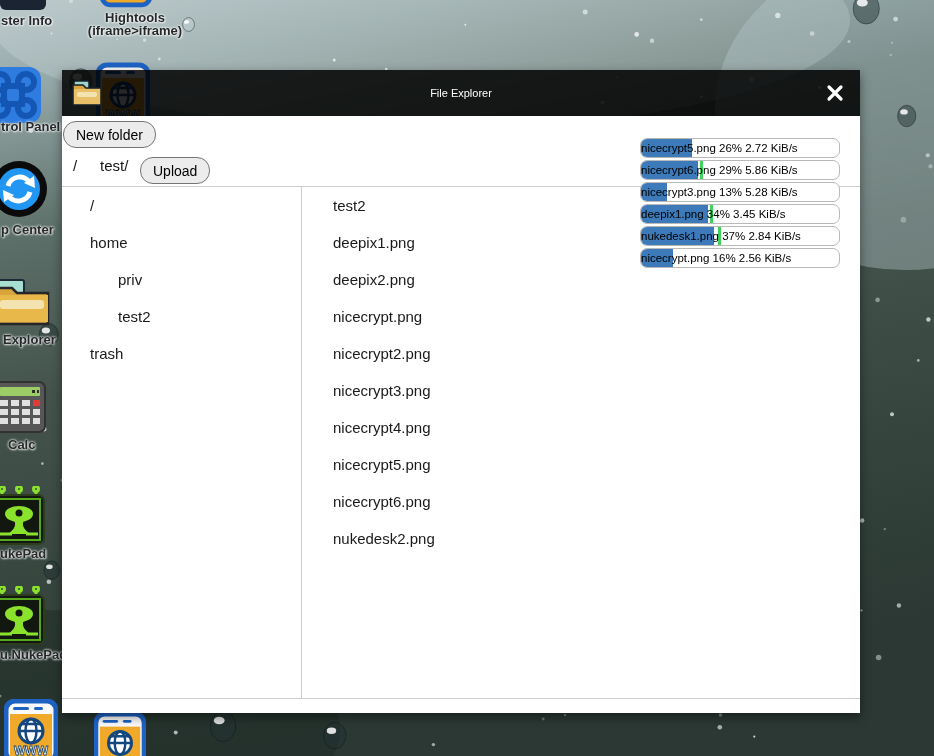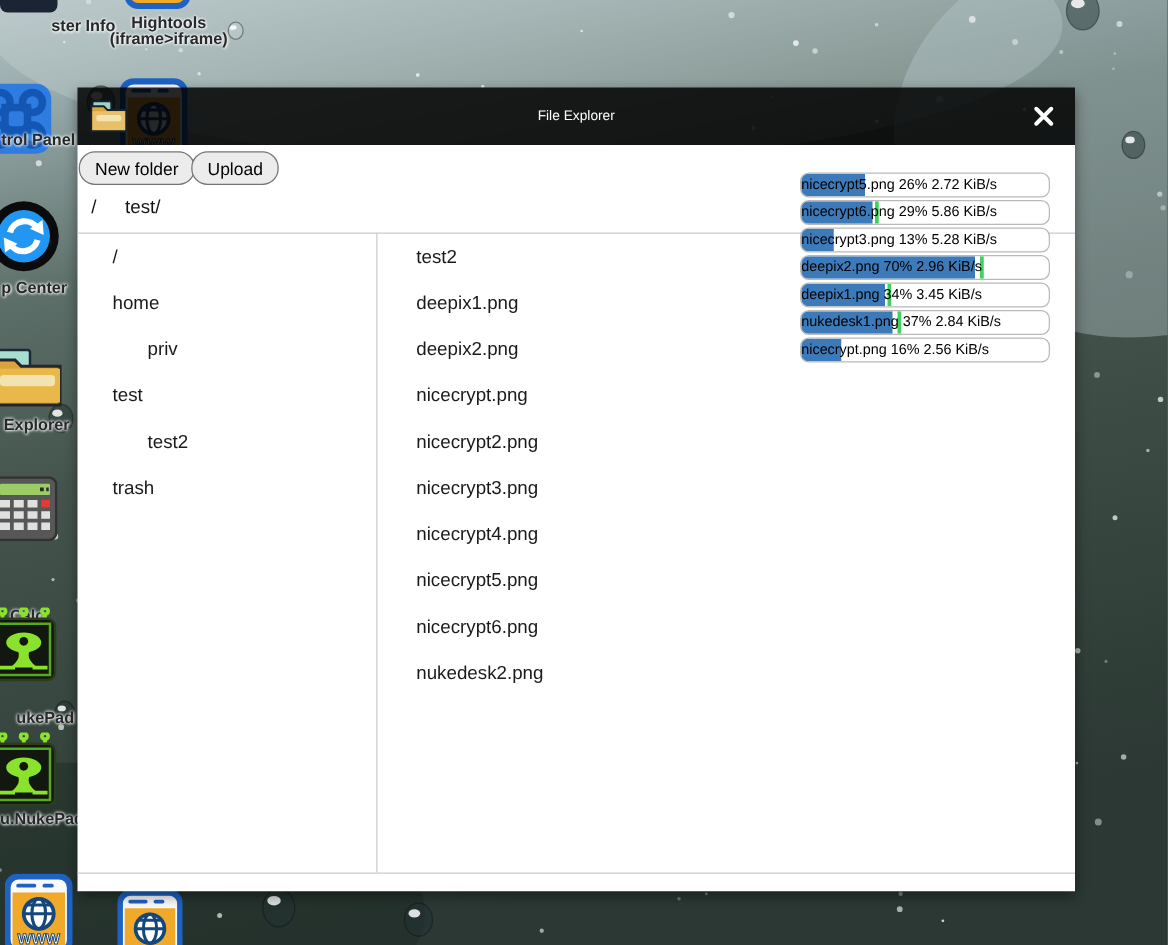--- a/index.html
+++ b/index.html
@@ -21,21 +21,21 @@
   #titlebar .title{position:absolute;left:0;right:0;top:0;height:46px;line-height:46px;
     text-align:center;color:#fff;font-size:11px;font-weight:500;}
   #title-folder-icon{position:absolute;left:10px;top:9px;}
   #close-btn{position:absolute;right:15px;top:13px;width:20px;height:20px;cursor:pointer;}
   #body{position:absolute;left:0;top:46px;right:0;bottom:0;background:#fff;}
 
   .btn{position:absolute;top:5px;height:27px;background:#ececec;border:1px solid #757575;
     border-radius:13px;font-size:14px;color:#000;padding:0 12px;
     font-family:"Liberation Sans",sans-serif;cursor:pointer;}
   #btn-new-folder{left:1px;}
-  #btn-upload{left:91px;}
+  #btn-upload{left:78px;margin-top:36px;}
 
   #breadcrumb{position:absolute;top:41px;left:0;height:20px;font-size:15px;color:#141414;}
   #crumb-root{position:absolute;left:11px;cursor:pointer;}
   #crumb-current{position:absolute;left:38px;cursor:pointer;}
 
   #content{position:absolute;left:0;right:0;top:70px;height:511px;
     border-top:1px solid #ccc;border-bottom:1px solid #ccc;box-sizing:content-box;}
   #tree-pane{position:absolute;left:0;top:0;bottom:0;width:239px;border-right:1px solid #ccc;}
   .titem{height:37px;line-height:37px;padding-left:28px;font-size:15px;color:#1a1a1a;cursor:pointer;}
   .titem.indent{padding-left:56px;}
@@ -300,33 +300,33 @@
         <ellipse cx="227.9103091768503" cy="125.1093677771787" rx="7.8" ry="9.2" fill="rgba(225,238,238,0.2)" stroke="rgba(10,18,16,0.4)" stroke-width="1"></ellipse>
         <ellipse cx="225.6" cy="121.6" rx="3.3" ry="2.3" fill="#fff" opacity="0.85"></ellipse>
         <ellipse cx="188.55788036834352" cy="24.52171859355723" rx="5.9" ry="6.9" fill="rgba(225,238,238,0.2)" stroke="rgba(10,18,16,0.4)" stroke-width="1"></ellipse>
         <ellipse cx="186.8" cy="21.9" rx="2.5" ry="1.8" fill="#fff" opacity="0.85"></ellipse>
         <ellipse cx="906.722633038984" cy="115.98487748391221" rx="9.1" ry="10.8" fill="rgba(34,48,52,0.45)" stroke="rgba(10,18,16,0.4)" stroke-width="1"></ellipse>
         <ellipse cx="904.0" cy="111.9" rx="3.8" ry="2.7" fill="#fff" opacity="0.85"></ellipse>
       </g>
   </svg>
 
   <div class="dicon" style="left:0;top:-46px;width:46px;height:56px;background:#1b2433;border-radius:6px;"></div>
-  <div class="dlabel" style="left:1px;top:13px;padding-left:40px;">ster Info</div>
+  <div class="dlabel" style="left:1px;top:13px;">ster Info</div>
 
   <div class="dicon" style="left:-16px;top:66px;">
     <svg width="58" height="58" viewBox="0 0 58 58">
       <rect x="1" y="1" width="56" height="56" rx="12" fill="#2e7ce0"></rect>
       <rect x="20" y="20" width="18" height="18" fill="none" stroke="#1456b4" stroke-width="6"></rect>
       <circle cx="16" cy="16" r="8" fill="none" stroke="#1456b4" stroke-width="6"></circle>
       <circle cx="42" cy="16" r="8" fill="none" stroke="#1456b4" stroke-width="6"></circle>
       <circle cx="16" cy="42" r="8" fill="none" stroke="#1456b4" stroke-width="6"></circle>
       <circle cx="42" cy="42" r="8" fill="none" stroke="#1456b4" stroke-width="6"></circle>
     </svg>
   </div>
-  <div class="dlabel" style="left:1px;top:104px;">trol Panel</div>
+  <div class="dlabel" style="left:1px;top:119px;">trol Panel</div>
 
   <div class="dicon" style="left:-10px;top:160px;">
     <svg width="58" height="58" viewBox="0 0 58 58">
       <circle cx="29" cy="29" r="28" fill="#0b0b0b"></circle>
       <circle cx="29" cy="29" r="21" fill="#2196f3"></circle>
       <path d="M18 26 A 12 12 0 0 1 40 23" fill="none" stroke="#fff" stroke-width="5"></path>
       <polygon points="44,16 45,28 34,23" fill="#fff"></polygon>
       <path d="M40 32 A 12 12 0 0 1 18 35" fill="none" stroke="#fff" stroke-width="5"></path>
       <polygon points="14,42 13,30 24,35" fill="#fff"></polygon>
     </svg>
@@ -358,39 +358,39 @@
           <rect x="28" y="28" width="8" height="6"></rect>
           <rect x="39" y="28" width="7" height="6"></rect>
         <rect x="6" y="37" width="8" height="6"></rect>
           <rect x="17" y="37" width="8" height="6"></rect>
           <rect x="28" y="37" width="8" height="6"></rect>
           <rect x="39" y="37" width="7" height="6"></rect>
       </g>
       <rect x="39" y="19" width="7" height="6" fill="#e53935"></rect>
     </svg>
   </div>
-  <div class="dlabel" style="left:8px;top:437px;margin-top:48px;">Calc</div>
+  <div class="dlabel" style="left:8px;top:437px;">Calc</div>
 
   <div class="dicon" style="left:-8px;top:486px;">
     <svg width="54" height="60" viewBox="0 0 54 60">
       <g stroke="#8be22c" stroke-width="3" fill="none">
         <path d="M10 9 v-5 m17 5 v-5 m17 5 v-5"></path>
         <circle cx="10" cy="3" r="2.5"></circle>
           <circle cx="27" cy="3" r="2.5"></circle>
           <circle cx="44" cy="3" r="2.5"></circle>
       </g>
       <rect x="2" y="9" width="50" height="49" rx="6" fill="#12170f" stroke="#2c3d1b" stroke-width="2"></rect>
       <rect x="6" y="13" width="42" height="41" fill="none" stroke="#58a81e" stroke-width="2"></rect>
       <ellipse cx="27" cy="28" rx="14" ry="8" fill="#8be22c"></ellipse>
       <path d="M21 33 q6 7 -5 15 h22 q-11 -8 -5 -15 z" fill="#8be22c"></path>
       <path d="M8 48 h12 m14 0 h12" stroke="#8be22c" stroke-width="3"></path>
       <circle cx="27" cy="27" r="3.5" fill="#12170f"></circle>
     </svg>
   </div>
-  <div class="dlabel" style="left:0;top:566px;padding-left:13px;">ukePad</div>
+  <div class="dlabel" style="left:0;top:546px;">ukePad</div>
 
   <div class="dicon" style="left:-8px;top:586px;">
     <svg width="54" height="60" viewBox="0 0 54 60">
       <g stroke="#8be22c" stroke-width="3" fill="none">
         <path d="M10 9 v-5 m17 5 v-5 m17 5 v-5"></path>
         <circle cx="10" cy="3" r="2.5"></circle>
           <circle cx="27" cy="3" r="2.5"></circle>
           <circle cx="44" cy="3" r="2.5"></circle>
       </g>
       <rect x="2" y="9" width="50" height="49" rx="6" fill="#12170f" stroke="#2c3d1b" stroke-width="2"></rect>
@@ -484,23 +484,20 @@
         <div id="tree-pane">
             <div class="titem">
     <span>/</span>
   </div>
             <div class="titem">
     <span>home</span>
   </div>
             <div class="titem indent">
     <span>priv</span>
   </div>
-            <div class="titem">
-    <span>test</span>
-  </div>
             <div class="titem indent">
     <span>test2</span>
   </div>
             <div class="titem">
     <span>trash</span>
   </div>
           </div>
         <div id="files-pane">
             <div class="fitem">
     <span>test2</span>
@@ -545,25 +542,20 @@
     <div class="fill" style="width: 29%; background: rgb(61, 122, 185);"></div>
     <div class="tick" style="left: 30%; background: rgb(63, 211, 92);"></div>
     <div class="txt">nicecrypt6.png 29% 5.86 KiB/s</div>
   </div>
           <div class="toast">
     <div class="fill" style="width: 13%; background: rgb(61, 122, 185);"></div>
 
     <div class="txt">nicecrypt3.png 13% 5.28 KiB/s</div>
   </div>
           <div class="toast">
-    <div class="fill" style="width: 70%; background: rgb(61, 122, 185);"></div>
-    <div class="tick" style="left: 72%; background: rgb(63, 211, 92);"></div>
-    <div class="txt">deepix2.png 70% 2.96 KiB/s</div>
-  </div>
-          <div class="toast">
     <div class="fill" style="width: 34%; background: rgb(61, 122, 185);"></div>
     <div class="tick" style="left: 35%; background: rgb(63, 211, 92);"></div>
     <div class="txt">deepix1.png 34% 3.45 KiB/s</div>
   </div>
           <div class="toast">
     <div class="fill" style="width: 37%; background: rgb(61, 122, 185);"></div>
     <div class="tick" style="left: 39%; background: rgb(63, 211, 92);"></div>
     <div class="txt">nukedesk1.png 37% 2.84 KiB/s</div>
   </div>
           <div class="toast">

